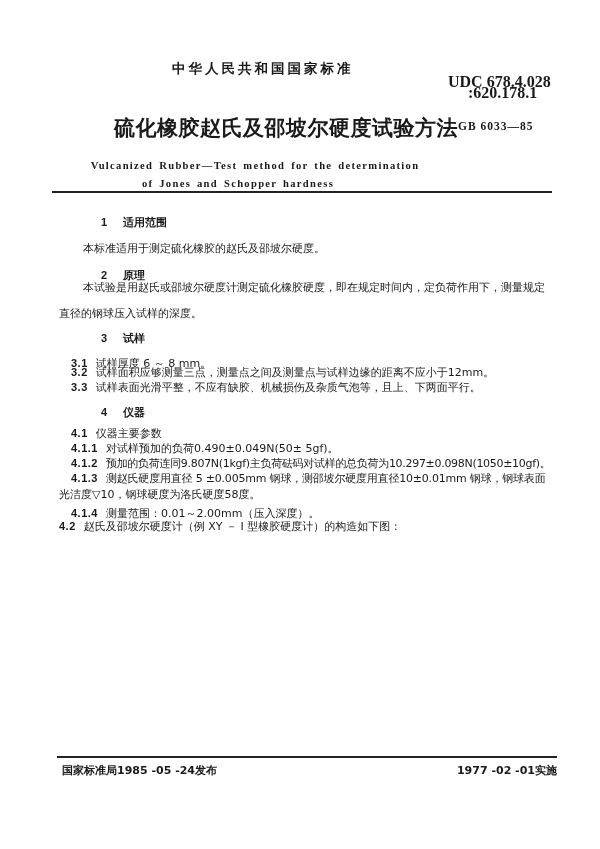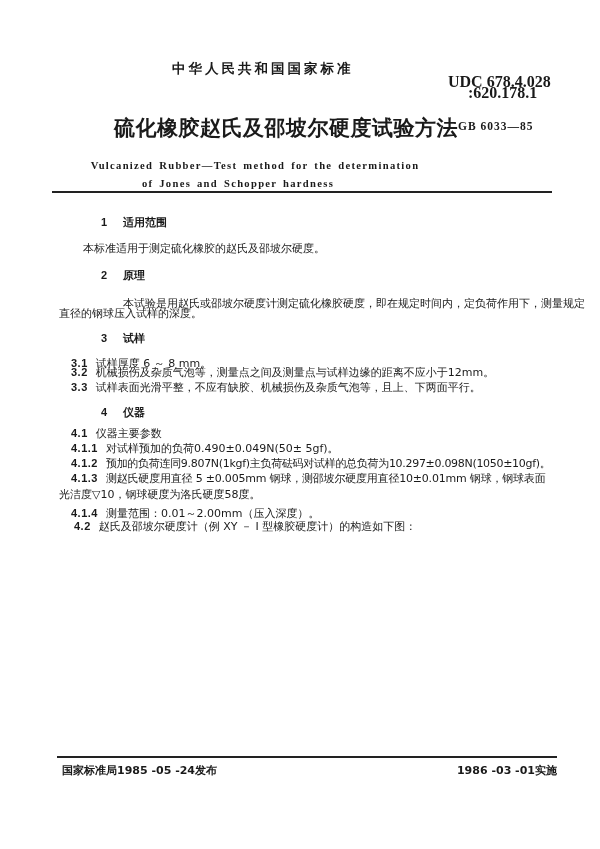--- a/index.html
+++ b/index.html
@@ -62,31 +62,31 @@
 <div class="rule top"></div>
 
 <div class="abs h" style="left:61px; top:215px;">
   <span class="num">1</span><span>适用范围</span>
 </div>
 <div class="abs p" style="left:83px; top:241px;">本标准适用于测定硫化橡胶的赵氏及邵坡尔硬度。</div>
 
 <div class="abs h" style="left:61px; top:268px;">
   <span class="num">2</span><span>原理</span>
 </div>
-<div class="abs p" style="left:83px; top:296px;margin-left:40px;">本试验是用赵氏或邵坡尔硬度计测定硫化橡胶硬度，即在规定时间内，定负荷作用下，测量规定</div>
+<div class="abs p" style="left:83px; top:280px;">本试验是用赵氏或邵坡尔硬度计测定硫化橡胶硬度，即在规定时间内，定负荷作用下，测量规定</div>
 <div class="abs p" style="left:59px; top:306px;">直径的钢球压入试样的深度。</div>
 
 <div class="abs h" style="left:61px; top:331px;">
   <span class="num">3</span><span>试样</span>
 </div>
 <div class="abs sub" style="left:71px; top:356px;">
   <span class="num">3.1</span><span>试样厚度 6 ～ 8 mm。</span>
 </div>
 <div class="abs sub" style="left:71px; top:365px;">
-  <span class="num">3.2</span><span>机械损伤及杂质气泡等，测量点之间及测量点与试样边缘的距离不应小于12mm。</span>
+  <span class="num">3.2</span><span>试样面积应够测量三点，测量点之间及测量点与试样边缘的距离不应小于12mm。</span>
 </div>
 <div class="abs sub" style="left:71px; top:380px;">
   <span class="num">3.3</span><span>试样表面光滑平整，不应有缺胶、机械损伤及杂质气泡等，且上、下两面平行。</span>
 </div>
 
 <div class="abs h" style="left:61px; top:405px;">
   <span class="num">4</span><span>仪器</span>
 </div>
 <div class="abs sub" style="left:71px; top:426px;">
   <span class="num">4.1</span><span>仪器主要参数</span>
@@ -97,19 +97,19 @@
 <div class="abs sub" style="left:71px; top:456px; letter-spacing:-0.3px;">
   <span class="num">4.1.2</span><span>预加的负荷连同9.807N(1kgf)主负荷砝码对试样的总负荷为10.297±0.098N(1050±10gf)。</span>
 </div>
 <div class="abs sub" style="left:71px; top:471px; letter-spacing:-0.2px;text-align:right;">
   <span class="num">4.1.3</span><span>测赵氏硬度用直径 5 ±0.005mm 钢球，测邵坡尔硬度用直径10±0.01mm 钢球，钢球表面</span>
 </div>
 <div class="abs p" style="left:59px; top:487px;">光洁度▽10，钢球硬度为洛氏硬度58度。</div>
 <div class="abs sub" style="left:71px; top:506px;text-align:center;">
   <span class="num">4.1.4</span><span>测量范围：0.01～2.00mm（压入深度）。</span>
 </div>
-<div class="abs sub" style="left:74px; top:519px;">
+<div class="abs sub" style="left:59px; top:519px;">
   <span class="num">4.2</span><span>赵氏及邵坡尔硬度计（例 XY － I 型橡胶硬度计）的构造如下图：</span>
 </div>
 
 <div class="rule bottom"></div>
 <div class="abs footer left">国家标准局1985 -05 -24发布</div>
-<div class="abs footer right">1986 -03 -01实施</div>
+<div class="abs footer right">1977 -02 -01实施</div>
 
 </body></html>

